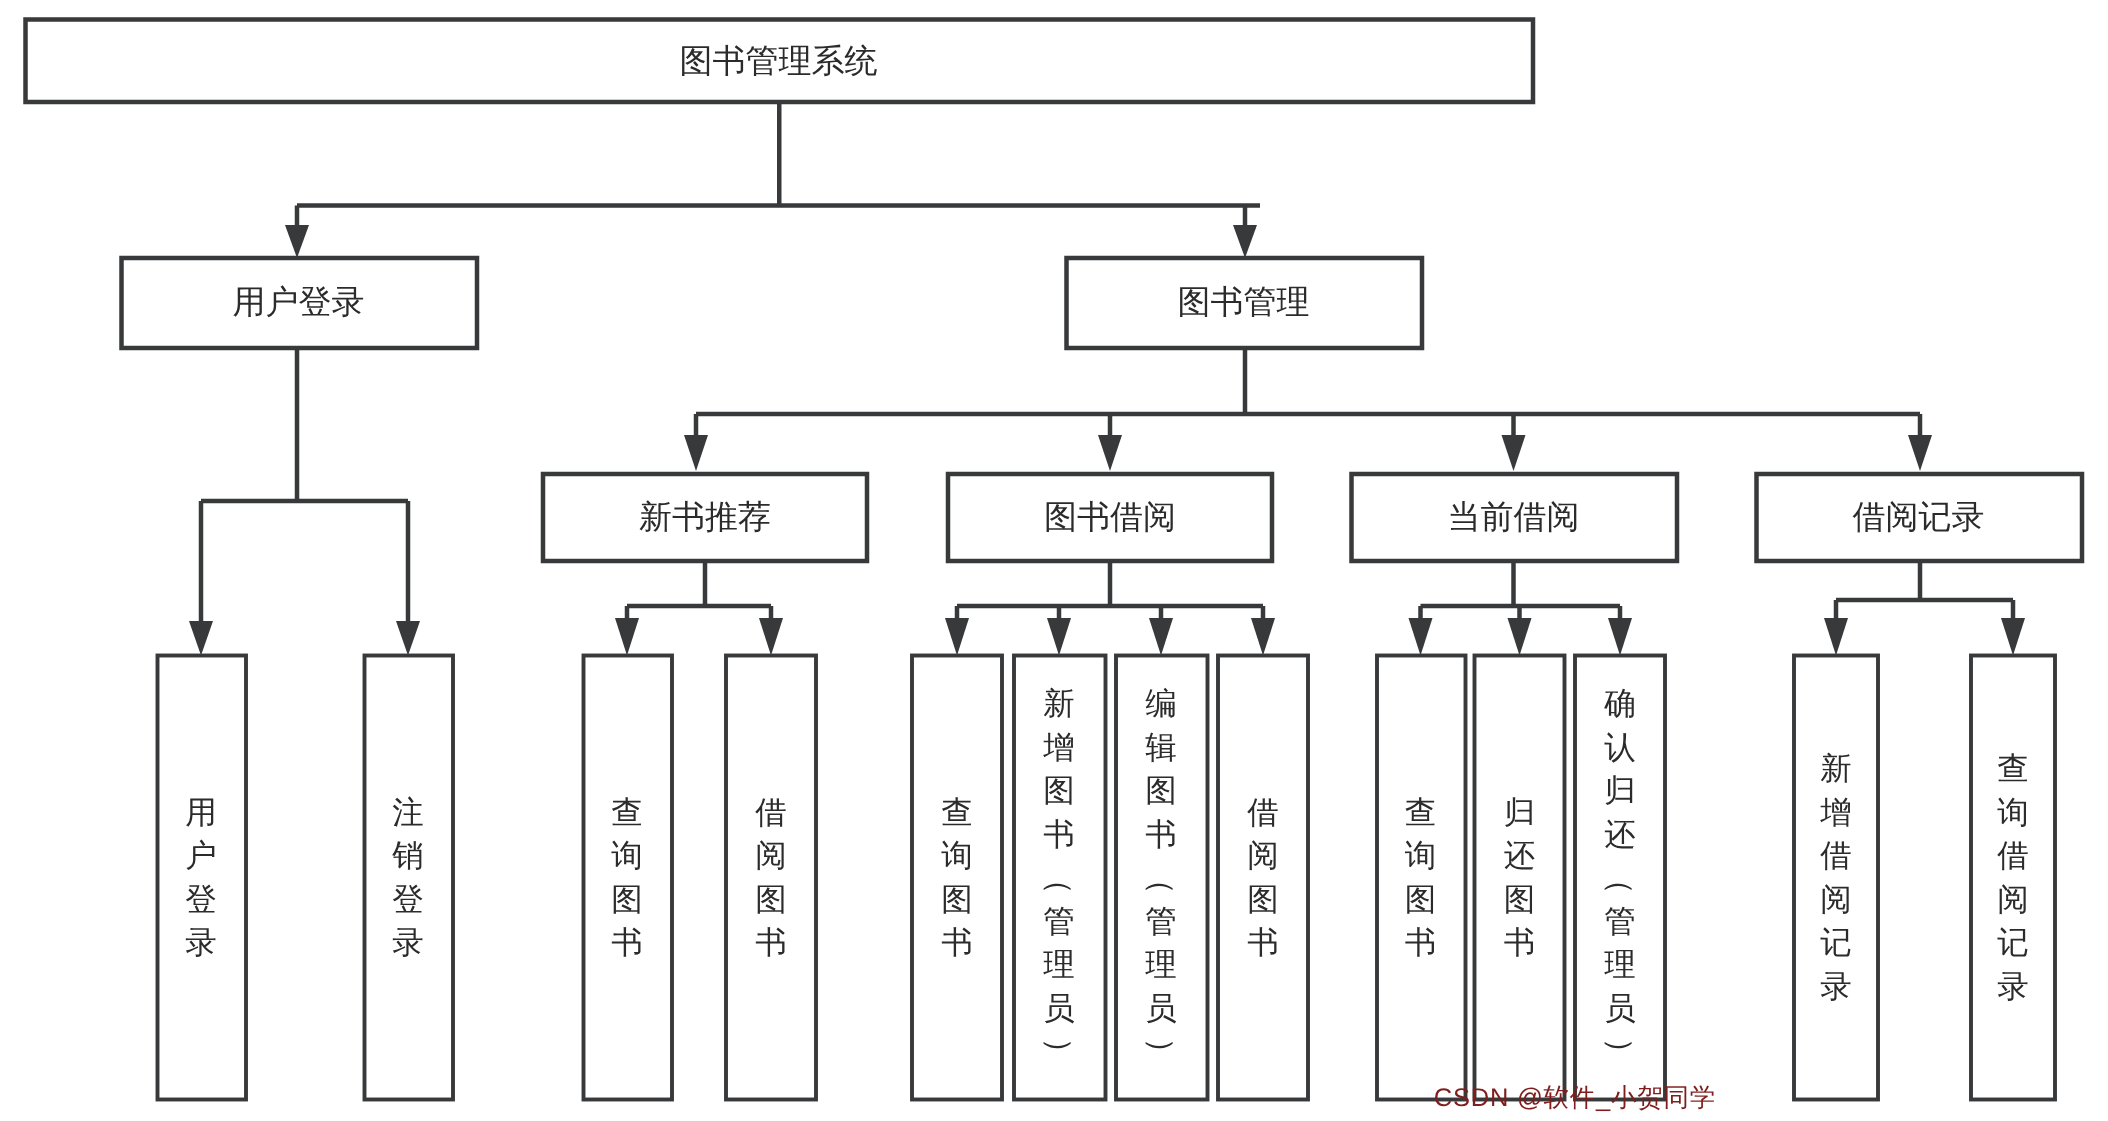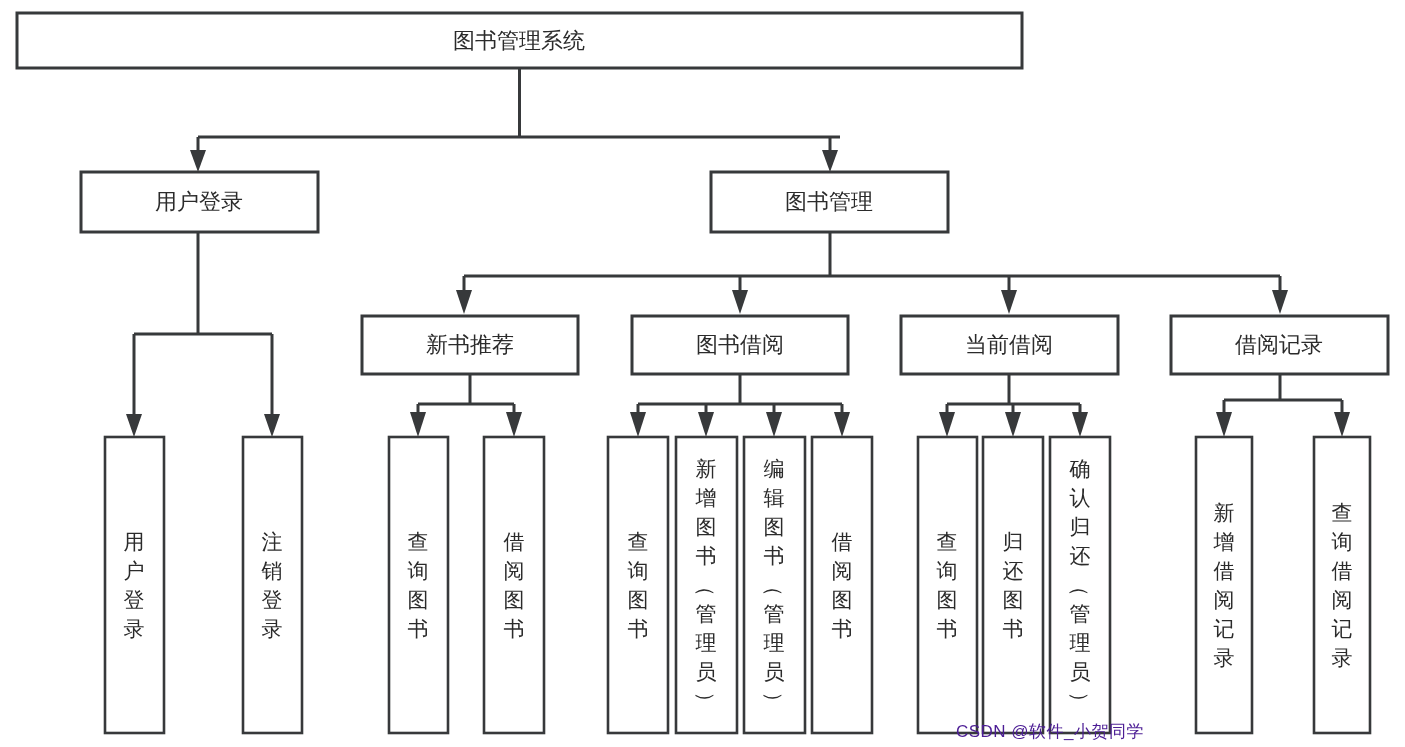--- a/index.html
+++ b/index.html
@@ -54,21 +54,21 @@
   .vlabel-char {
     fill: #2b2b2b;
     font-family: "Liberation Sans", "DejaVu Sans", sans-serif;
     font-size: 21px;
     text-anchor: middle;
   }
   .watermark {
     position: absolute;
     right: 8px;
     bottom: 4px;
-    color: #4c1d95;
+    color: #7f1d1d;
     font-size: 17px;
     font-family: "Liberation Sans", "DejaVu Sans", sans-serif;
     letter-spacing: 0.5px;
     white-space: nowrap;
     user-select: none;
   }
 </style>
 </head>
 <body>
 

